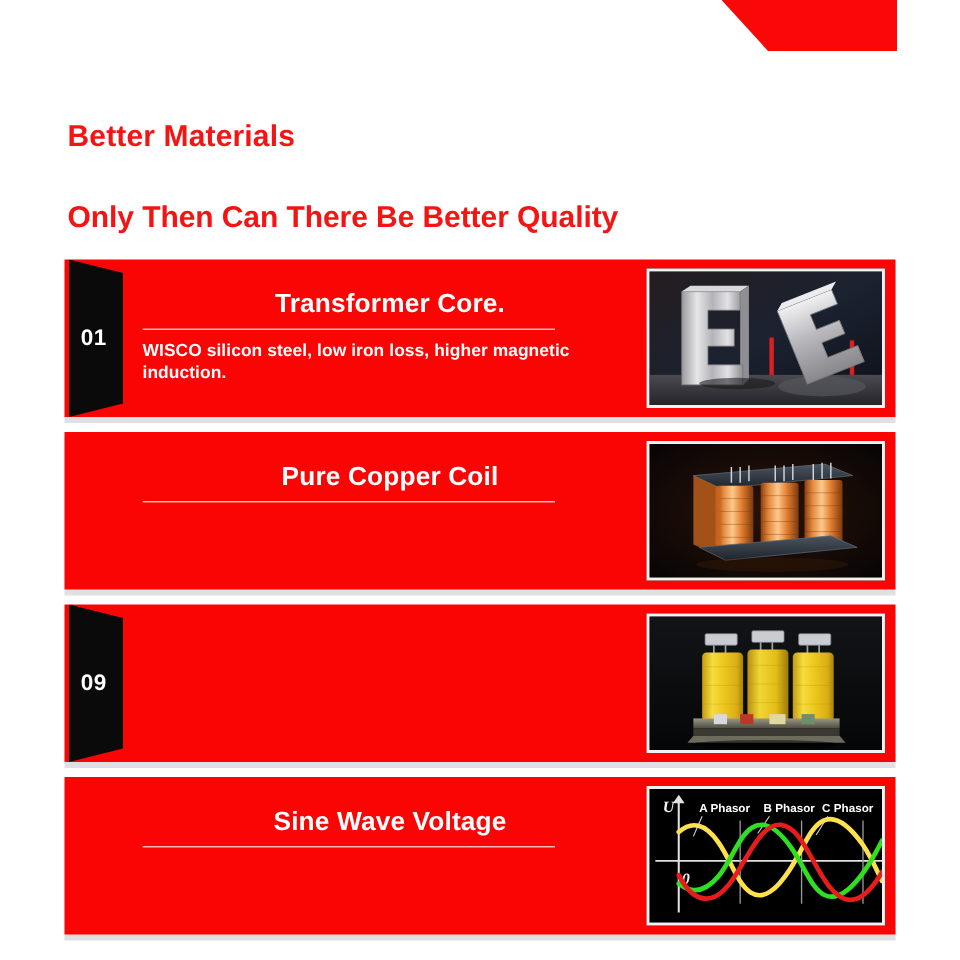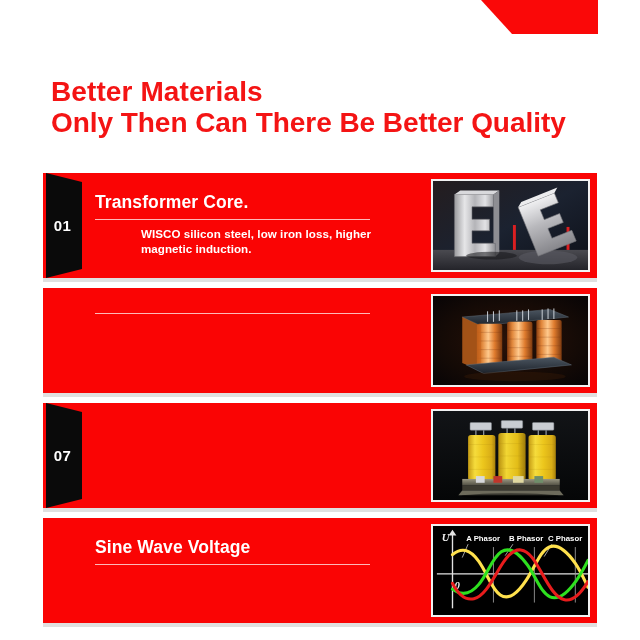--- a/index.html
+++ b/index.html
@@ -22,31 +22,31 @@
     left: 478px;
     width: 120px;
     height: 34px;
     background: #fa0808;
     clip-path: polygon(3px 0, 100% 0, 100% 100%, 34px 100%);
   }
 
   
   .headline {
     position: absolute;
-    left: 51px;
+    left: 45px;
     top: 76px;
     color: #f41414;
-    font-size: 28px;
+    font-size: 20px;
     font-weight: bold;
     line-height: 31px;
     letter-spacing: 0.1px;
     white-space: nowrap;
   }
   .headline-line { display: block; }
-  .headline-line.l2 { letter-spacing: -0.05px; }
+  .headline-line.l2 { letter-spacing: -0.05px; margin-top: 23px; }
 
   
   .cards {
     position: absolute;
     left: 43px;
     top: 173px;
     width: 554px;
   }
   .card {
     position: relative;
@@ -90,34 +90,34 @@
     top: 19px;
     width: 330px;
   }
   .card-title {
     color: #ffffff;
     font-size: 17.5px;
     font-weight: bold;
     line-height: 21px;
     letter-spacing: 0.1px;
     white-space: nowrap;
+    text-align: center;
   }
   .title-rule {
     width: 275px;
     height: 1px;
     background: rgba(255,255,255,0.72);
     margin: 6px 0 7px 0;
   }
   .card-desc {
     color: #ffffff;
     font-size: 11.6px;
     font-weight: bold;
     line-height: 14.5px;
     letter-spacing: 0.05px;
-    margin-left: 46px;
   }
 
   
   .thumb {
     position: absolute;
     left: 388px;
     top: 6px;
     width: 159px;
     height: 93px;
     background: #0b0b12;
@@ -187,20 +187,21 @@
           <path d="M96 18 L136 18 L136 29 L116 29 L116 40 L133 40 L133 50 L116 50 L116 61 L138 61 L138 73 L96 73 Z" fill="url(#steel2)" stroke="#76767b" stroke-width="0.6"></path>
           <path d="M96 18 L101 14 L141 14 L136 18 Z" fill="#ececee"></path>
         </g>
         <ellipse cx="60" cy="78" rx="26" ry="4" fill="#15151a" opacity="0.55"></ellipse>
       </svg>
     </div>
   </div>
 
   <div class="card">
     <div class="card-text">
+      <div class="card-title">Pure Copper Coil</div>
       <div class="title-rule"></div>
     </div>
     <div class="thumb">
       <svg viewBox="0 0 159 93" preserveAspectRatio="none">
         <defs>
           <radialGradient id="c2bg" cx="0.5" cy="0.5" r="0.75">
             <stop offset="0" stop-color="#2a1208"></stop>
             <stop offset="0.6" stop-color="#140a06"></stop>
             <stop offset="1" stop-color="#050305"></stop>
           </radialGradient>
@@ -253,21 +254,21 @@
         <path d="M30 22 L49 31 L49 78 L30 70 Z" fill="#d06a1e" opacity="0.75"></path>
 
         <path d="M34 72 L124 64 L142 72 L52 81 Z" fill="url(#plate2)" stroke="#5e6b78" stroke-width="0.5"></path>
         <ellipse cx="84" cy="84" rx="52" ry="5" fill="#3a1c08" opacity="0.4"></ellipse>
       </svg>
     </div>
   </div>
 
   <div class="card">
     <div class="badge">
-      <div class="badge-num">07</div>
+      <div class="badge-num">09</div>
     </div>
     <div class="thumb">
       <svg viewBox="0 0 159 93" preserveAspectRatio="none">
         <defs>
           <linearGradient id="c3bg" x1="0" y1="0" x2="0" y2="1">
             <stop offset="0" stop-color="#121417"></stop>
             <stop offset="1" stop-color="#050607"></stop>
           </linearGradient>
           <linearGradient id="yel" x1="0" y1="0" x2="1" y2="0">
             <stop offset="0" stop-color="#c49a12"></stop>

